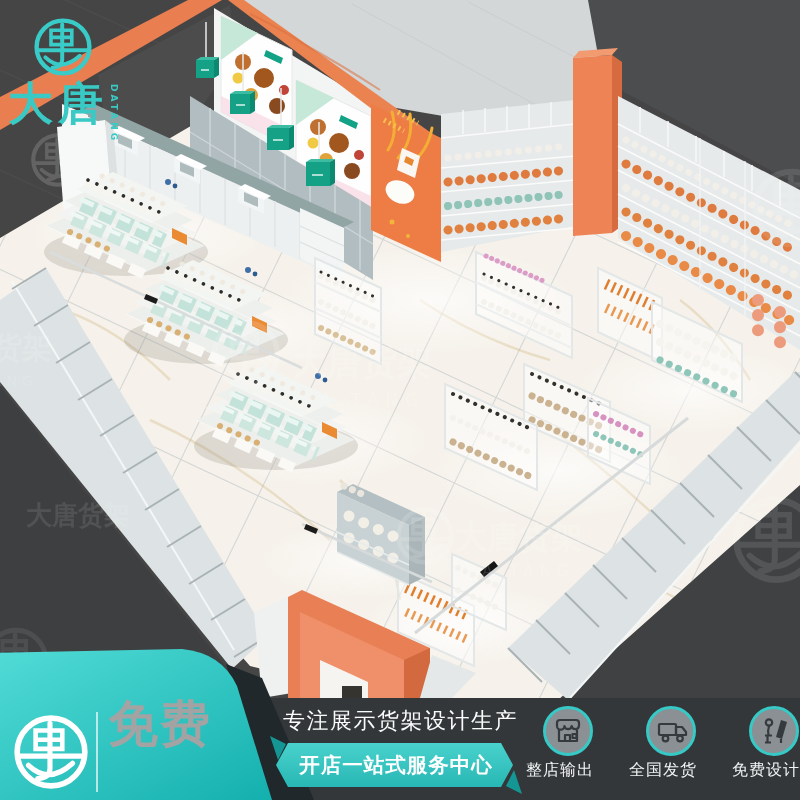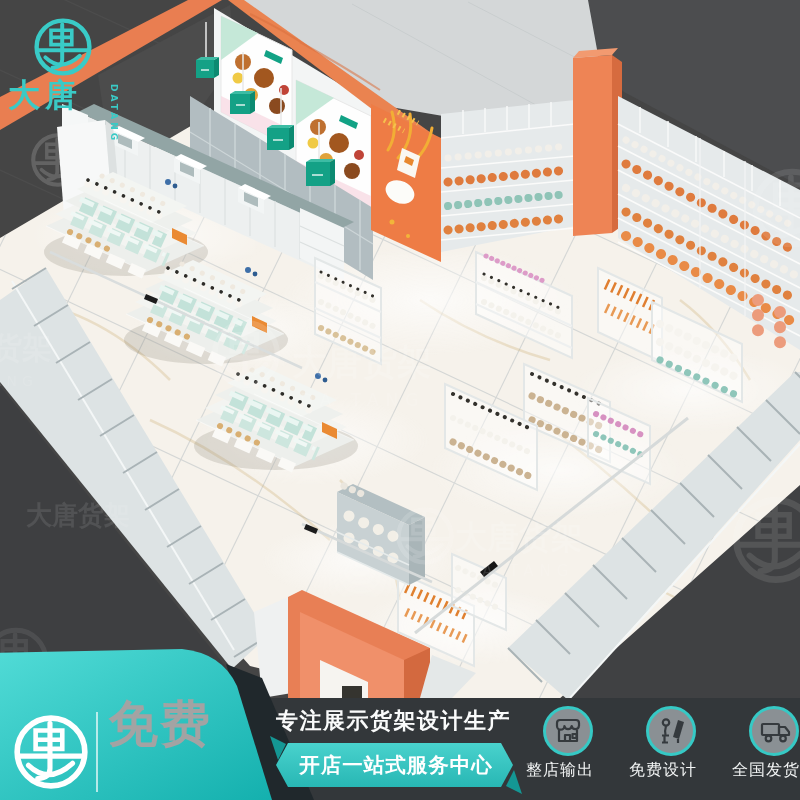--- a/index.html
+++ b/index.html
@@ -3,30 +3,30 @@
 <meta charset="utf-8">
 <style>
   html,body{margin:0;padding:0;background:#222;}
   .poster{position:relative;width:800px;height:800px;overflow:hidden;background:#454545;
     font-family:"DejaVu Sans","Liberation Sans",sans-serif;}
   .poster svg{display:block;}
   #scene{position:absolute;left:0;top:0;}
   
   .logo{position:absolute;left:0;top:0;width:180px;height:180px;z-index:4;}
   .logo-emblem{position:absolute;left:31px;top:15px;color:#39cbc7;}
-  .logo-cn{position:absolute;left:8px;top:74px;font-size:32px;font-weight:900;color:#3acac6;letter-spacing:5px;white-space:nowrap;}
+  .logo-cn{position:absolute;left:8px;top:74px;font-size:45px;font-weight:900;color:#3acac6;letter-spacing:5px;white-space:nowrap;}
   .logo-en{position:absolute;left:109px;top:84px;writing-mode:vertical-lr;font-size:9px;font-weight:bold;color:#3acac6;letter-spacing:3px;}
   
   .footer{position:absolute;left:0;top:698px;width:800px;height:102px;background:#33373a;z-index:2;}
   .badge-svg{position:absolute;left:0;top:635px;width:320px;height:165px;z-index:5;}
   .badge-emblem{position:absolute;left:10px;top:711px;color:#ffffff;z-index:6;}
   .badge-divider{position:absolute;left:96px;top:712px;width:2px;height:80px;background:rgba(255,255,255,.65);z-index:6;}
   .badge-text{position:absolute;left:108px;top:699px;z-index:6;color:#a3a3a3;font-weight:800;font-size:50px;line-height:51px;letter-spacing:2px;}
-  .slogan-main{position:absolute;left:276px;top:706px;width:242px;text-align:left;color:#fafbfb;
-    font-size:22px;font-weight:700;letter-spacing:1.5px;z-index:6;white-space:nowrap;}
+  .slogan-main{position:absolute;left:276px;top:706px;width:242px;text-align:right;color:#fafbfb;
+    font-size:22px;font-weight:400;letter-spacing:1.5px;z-index:6;white-space:nowrap;}
   .ribbon-svg{position:absolute;left:272px;top:738px;z-index:6;overflow:visible;}
   .features{position:absolute;left:500px;top:705px;width:300px;display:flex;justify-content:space-between;z-index:6;}
   .feat{width:94px;display:flex;flex-direction:column;align-items:flex-end;}
   .feat-label{margin-top:3px;color:#f2f4f4;font-size:16px;letter-spacing:1px;white-space:nowrap;}
 </style>
 </head>
 <body>
 
 <div class="poster">
 
@@ -475,36 +475,36 @@
         <path d="M23,36 v-6 h5 v6"></path>
         <rect x="30.5" y="29" width="4" height="4"></rect>
       </g>
     </svg>
     <div class="feat-label">整店输出</div>
   </div>
   <div class="feat">
     <svg width="52" height="52" viewBox="0 0 52 52">
       <circle cx="26" cy="26" r="23.5" fill="#8a9094" stroke="#36c9c5" stroke-width="3"></circle>
       <g fill="none" stroke="#353a3e" stroke-width="2.2" stroke-linejoin="round">
+        <rect x="14" y="19" width="17" height="11" rx="1"></rect>
+        <path d="M31,22 h6 l4,5 v3 h-10 z"></path>
+        <circle cx="20.5" cy="33.5" r="2.8"></circle>
+        <circle cx="35" cy="33.5" r="2.8"></circle>
+      </g>
+    </svg>
+    <div class="feat-label">全国发货</div>
+  </div>
+  <div class="feat">
+    <svg width="52" height="52" viewBox="0 0 52 52">
+      <circle cx="26" cy="26" r="23.5" fill="#8a9094" stroke="#36c9c5" stroke-width="3"></circle>
+      <g fill="none" stroke="#353a3e" stroke-width="2.2" stroke-linejoin="round">
         <circle cx="21" cy="17.5" r="3.2"></circle>
         <path d="M21,21 q-1.5,5 -0.5,9"></path>
         <path d="M17,30.5 h7 M19.5,30.5 v7 M17,37.5 h6"></path>
         <path d="M28,32 L33,15 L39,17 L34,34 Z" fill="#353a3e" stroke="none"></path>
         <path d="M33,34 v4"></path>
       </g>
     </svg>
     <div class="feat-label">免费设计</div>
   </div>
-  <div class="feat">
-    <svg width="52" height="52" viewBox="0 0 52 52">
-      <circle cx="26" cy="26" r="23.5" fill="#8a9094" stroke="#36c9c5" stroke-width="3"></circle>
-      <g fill="none" stroke="#353a3e" stroke-width="2.2" stroke-linejoin="round">
-        <rect x="14" y="19" width="17" height="11" rx="1"></rect>
-        <path d="M31,22 h6 l4,5 v3 h-10 z"></path>
-        <circle cx="20.5" cy="33.5" r="2.8"></circle>
-        <circle cx="35" cy="33.5" r="2.8"></circle>
-      </g>
-    </svg>
-    <div class="feat-label">全国发货</div>
-  </div>
 </div>
 
 </div>
 
 </body></html>

